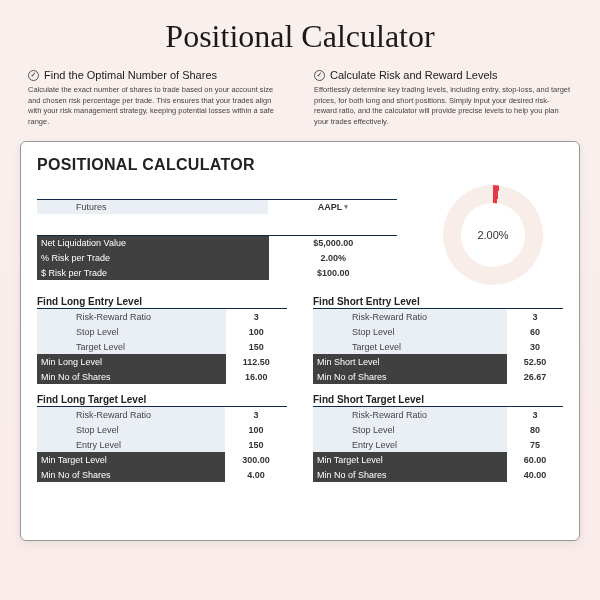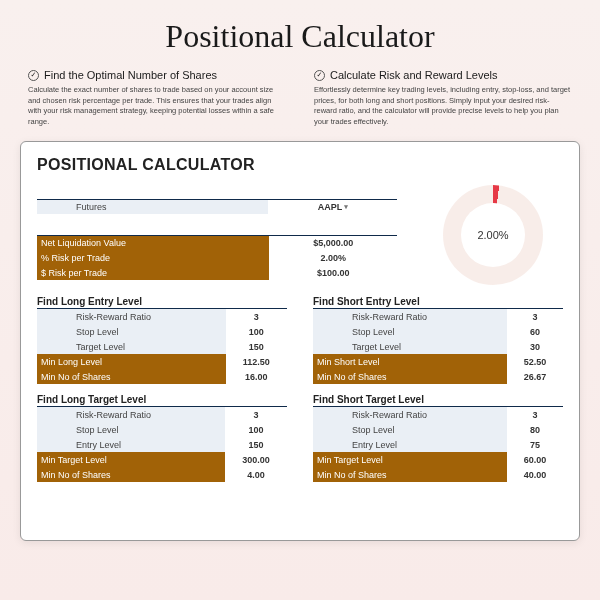--- a/index.html
+++ b/index.html
@@ -32,21 +32,21 @@
 .chart-inner { position: absolute; inset: 18px; background: #fff; border-radius: 50%; display: flex; align-items: center; justify-content: center; font-size: 11px; color: #333; }
 .block { margin-bottom: 6px; }
 .tbl { width: 100%; border-collapse: collapse; font-size: 9px; }
 .tbl tr { height: 15px; }
 .tbl td { padding: 1px 6px; }
 .tbl td:first-child { padding-left: 4px; }
 .tbl td:last-child { text-align: center; }
 .hdr td { font-weight: 700; color: #222; border-bottom: 1.5px solid #0f2a4a; }
 .light-in td:first-child { background: #eaeff5; color: #444; padding-left: 39px; }
 .light-in td:last-child { background: #fff; color: #333; font-weight: 600; margin-left: 48px; }
-.dark-in td:first-child { background: #a16207; color: #fff; }
+.dark-in td:first-child { background: #404040; color: #fff; }
 .dark-in td:last-child { background: #fff; color: #333; font-weight: 700; }
 .cols2 { display: flex; gap: 26px; margin-top: 10px; justify-content: space-between; }
 .col { flex: 1; }
 .section-title { font-size: 10px; font-weight: 700; color: #222; border-bottom: 1.5px solid #0f2a4a; padding-bottom: 1px; margin-bottom: 0; }
 .dd { display: inline-flex; align-items: center; gap: 2px; }
 .dd-arrow { font-size: 7px; color: #777; }
 </style>
 </head>
 <body>
 

